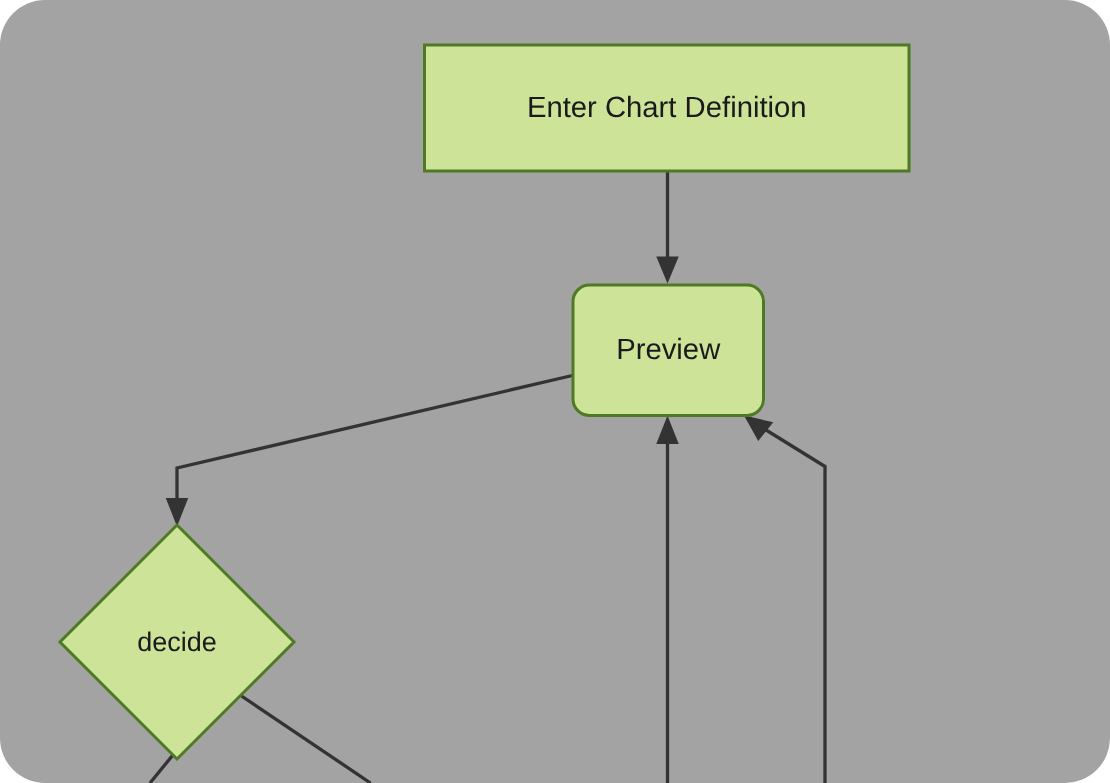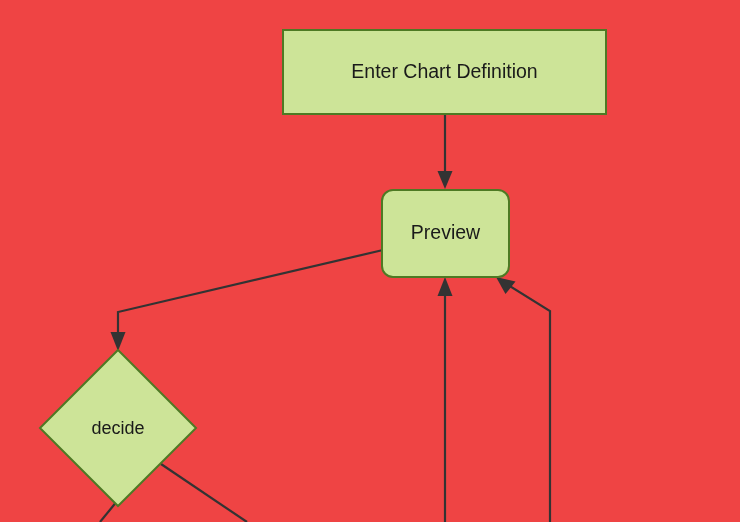--- a/index.html
+++ b/index.html
@@ -10,21 +10,22 @@
   body {
     width: 740px;
     height: 522px;
     overflow: hidden;
     font-family: "Liberation Sans", sans-serif;
   }
   #diagram-root {
     position: relative;
     width: 740px;
     height: 522px;
-    background: #ef4444;
+    background: #a3a3a3;
+    border-radius: 30px;
   }
   #flow-svg {
     position: absolute;
     top: 0;
     left: 0;
     width: 740px;
     height: 522px;
     display: block;
   }
   .node-shape {

